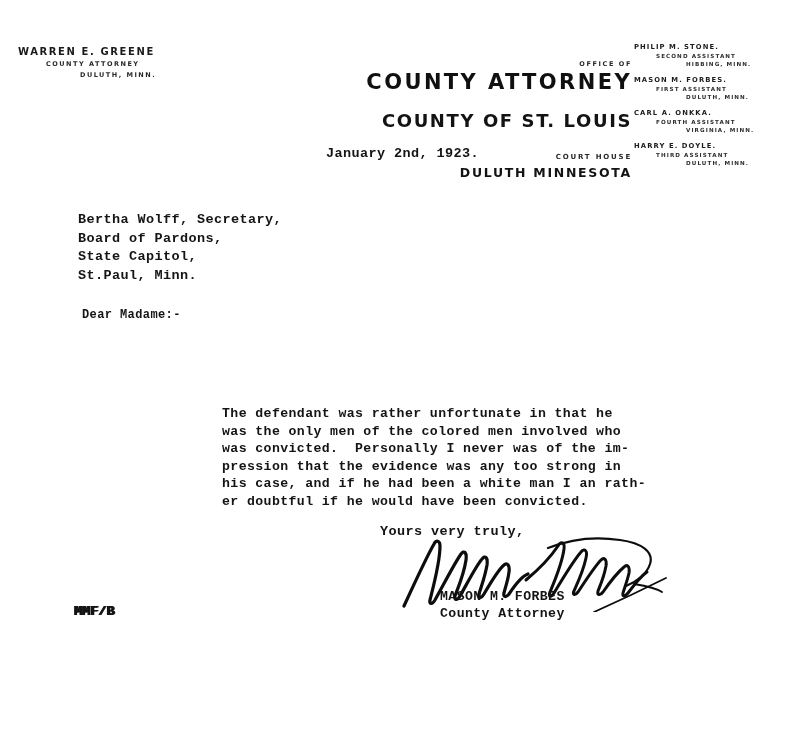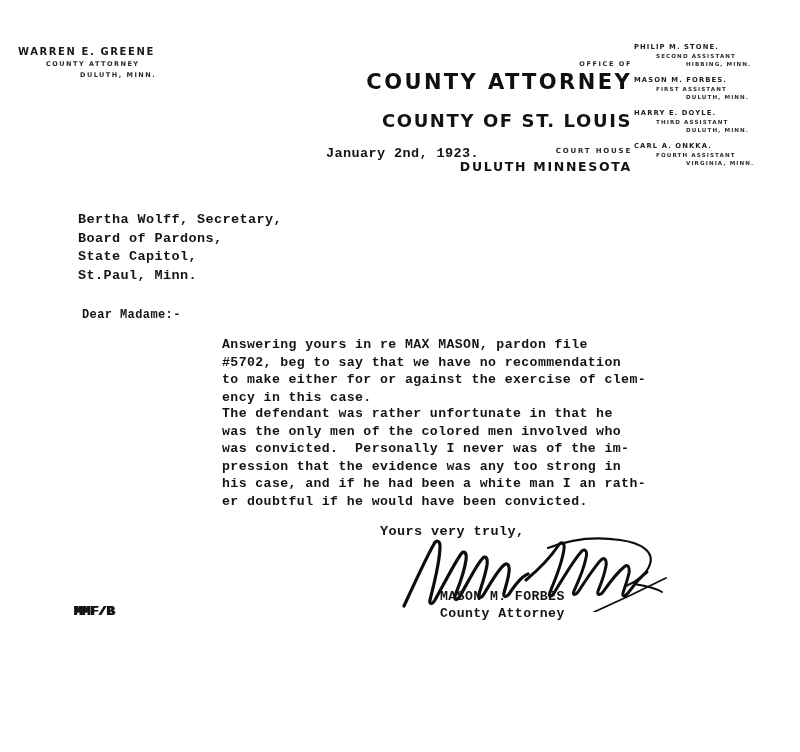--- a/index.html
+++ b/index.html
@@ -88,21 +88,21 @@
     letter-spacing: 1.6px;
     color: #131313;
     margin-top: 17px;
   }
   .lh-center .courthouse {
     font-family: "DejaVu Sans", sans-serif;
     font-size: 7px;
     font-weight: bold;
     letter-spacing: 1.8px;
     color: #2b2b2b;
-    margin-top: 16px;
+    margin-top: 22px;
   }
   .lh-center .citystate {
     font-family: "DejaVu Sans", sans-serif;
     font-size: 12.5px;
     font-weight: bold;
     letter-spacing: 1.7px;
     color: #131313;
     margin-top: 4px;
   }
 
@@ -245,44 +245,40 @@
       <div class="aname">PHILIP M. STONE.</div>
       <div class="arank">SECOND ASSISTANT</div>
       <div class="acity">HIBBING, MINN.</div>
     </div>
     <div class="asst">
       <div class="aname">MASON M. FORBES.</div>
       <div class="arank">FIRST ASSISTANT</div>
       <div class="acity">DULUTH, MINN.</div>
     </div>
     <div class="asst">
+      <div class="aname">CARL A. ONKKA.</div>
+      <div class="arank">FOURTH ASSISTANT</div>
+      <div class="acity">VIRGINIA, MINN.</div>
+    </div>
+    <div class="asst">
       <div class="aname">HARRY E. DOYLE.</div>
       <div class="arank">THIRD ASSISTANT</div>
       <div class="acity">DULUTH, MINN.</div>
     </div>
-    <div class="asst">
-      <div class="aname">CARL A. ONKKA.</div>
-      <div class="arank">FOURTH ASSISTANT</div>
-      <div class="acity">VIRGINIA, MINN.</div>
-    </div>
   </div>
 
   <div class="typed" id="date-line">January 2nd, 1923.</div>
 
   <div class="typed" id="addressee">Bertha Wolff, Secretary,
 Board of Pardons,
 State Capitol,
 St.Paul, Minn.</div>
 
   <div class="typed" id="salutation">Dear Madame:-</div>
 
-  <div class="typed" id="para-1">Answering yours in re MAX MASON, pardon file
-#5702, beg to say that we have no recommendation
-to make either for or against the exercise of clem-
-ency in this case.</div>
 
   <div class="typed" id="para-2">The defendant was rather unfortunate in that he
 was the only men of the colored men involved who
 was convicted.  Personally I never was of the im-
 pression that the evidence was any too strong in
 his case, and if he had been a white man I an rath-
 er doubtful if he would have been convicted.</div>
 
   <div class="typed" id="closing">Yours very truly,</div>
 

